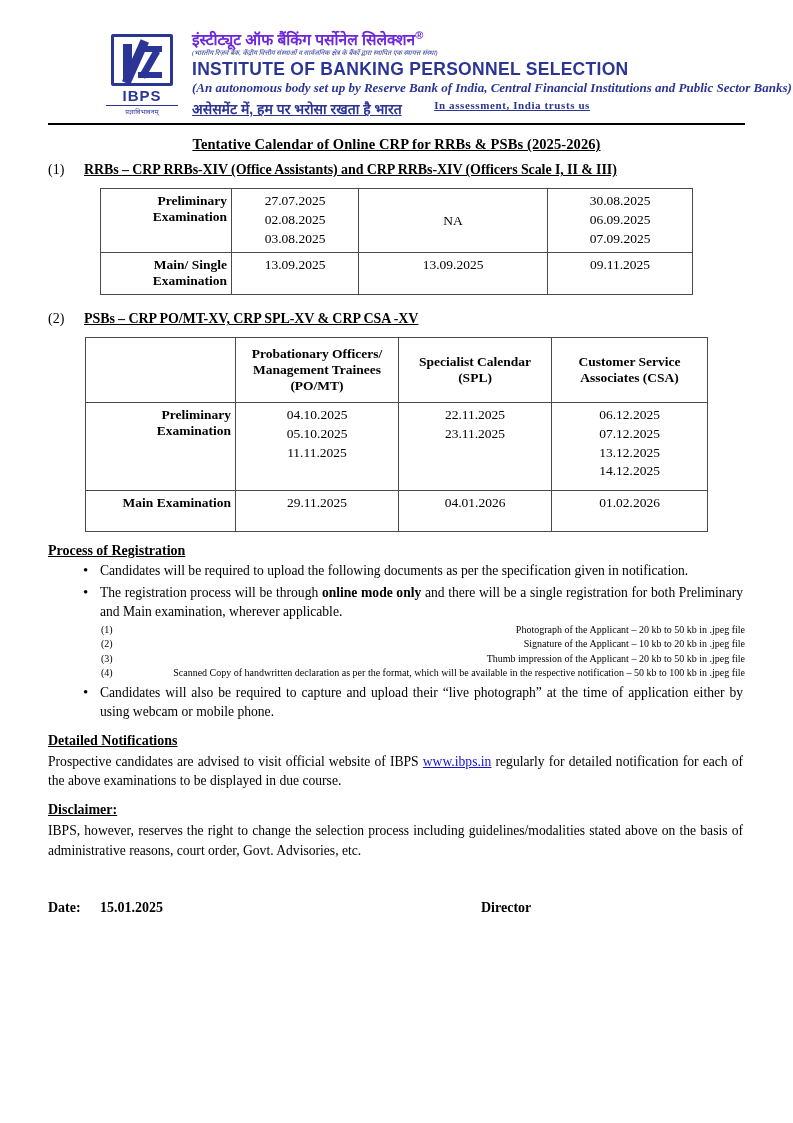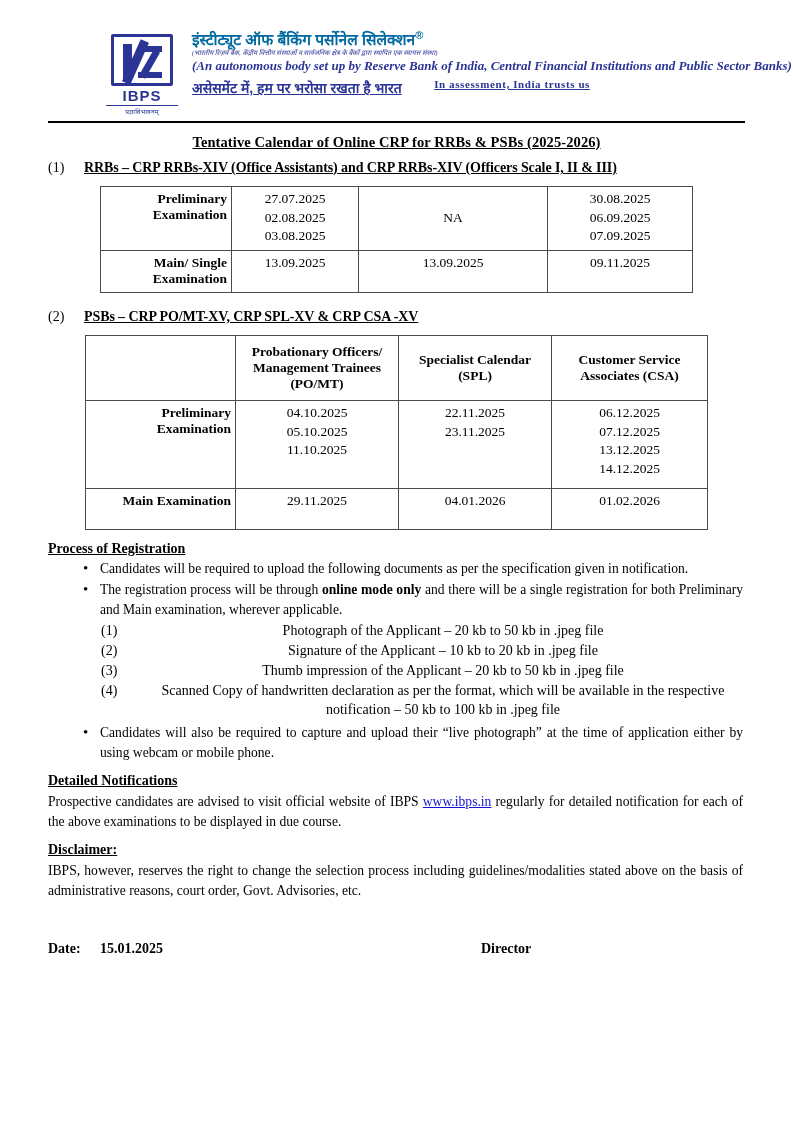--- a/index.html
+++ b/index.html
@@ -99,21 +99,21 @@
 
   .title-block {
     flex: 1 1 auto;
     padding-left: 14px;
     padding-top: 2px;
   }
   .hindi-main {
     font-family: "Liberation Sans", sans-serif;
     font-size: 15.5px;
     font-weight: bold;
-    color: #0369a1;
+    color: #6d28d9;
     line-height: 1.05;
     white-space: nowrap;
   }
   .hindi-main .reg {
     font-size: 11px;
     vertical-align: super;
   }
   .hindi-sub {
     font-size: 6.8px;
     color: #2b3596;
@@ -313,24 +313,24 @@
     font-size: 15px;
   }
   ol.numlist {
     margin: 0;
     padding-left: 79px;
     list-style: none;
     counter-reset: nl;
   }
   ol.numlist > li {
     position: relative;
-    font-size: 14px;
+    font-size: 10px;
     line-height: 1.42;
     counter-increment: nl;
-    text-align: center;
+    text-align: right;
   }
   ol.numlist > li::before {
     content: "(" counter(nl) ")";
     position: absolute;
     left: -26px;
     top: 0;
   }
   ol.numlist > li .cont {
     display: block;
     padding-left: 14px;
@@ -376,20 +376,21 @@
           <span class="z2"></span>
         </div>
       </div>
       <div class="logo-text">IBPS</div>
       <div class="logo-sanskrit">प्रज्ञाविभावनम्</div>
     </div>
 
     <div class="title-block">
       <div class="hindi-main"><span>इंस्टीट्यूट ऑफ बैंकिंग पर्सोनेल सिलेक्शन</span><span class="reg">®</span></div>
       <div class="hindi-sub">(भारतीय रिज़र्व बैंक, केंद्रीय वित्तीय संस्थाओं व सार्वजनिक क्षेत्र के बैंकों द्वारा स्थापित एक स्वायत्त संस्था)</div>
+      <div class="eng-main">INSTITUTE OF BANKING PERSONNEL SELECTION</div>
       <div class="eng-sub">(An autonomous body set up by Reserve Bank of India, Central Financial Institutions and Public Sector Banks)</div>
       <div class="tag-row">
         <div class="tag-hindi">असेसमेंट में, हम पर भरोसा रखता है भारत</div>
         <div class="tag-eng">In assessment, India trusts us</div>
       </div>
     </div>
 
     <div class="qr-block">
       <div class="qr-frame">
         <div class="qr-inner">
@@ -640,21 +641,21 @@
         </th>
       </tr>
       <tr class="prelim-row">
         <td class="rowlabel">
           
           <span>Preliminary Examination</span>
         </td>
         <td class="dates">
           <div>04.10.2025</div>
           <div>05.10.2025</div>
-          <div>11.10.2025</div>
+          <div>11.11.2025</div>
         </td>
         <td class="dates">
           <div>22.11.2025</div>
           <div>23.11.2025</div>
         </td>
         <td class="dates">
           <div>06.12.2025</div>
           <div>07.12.2025</div>
           <div>13.12.2025</div>
           <div>14.12.2025</div>

